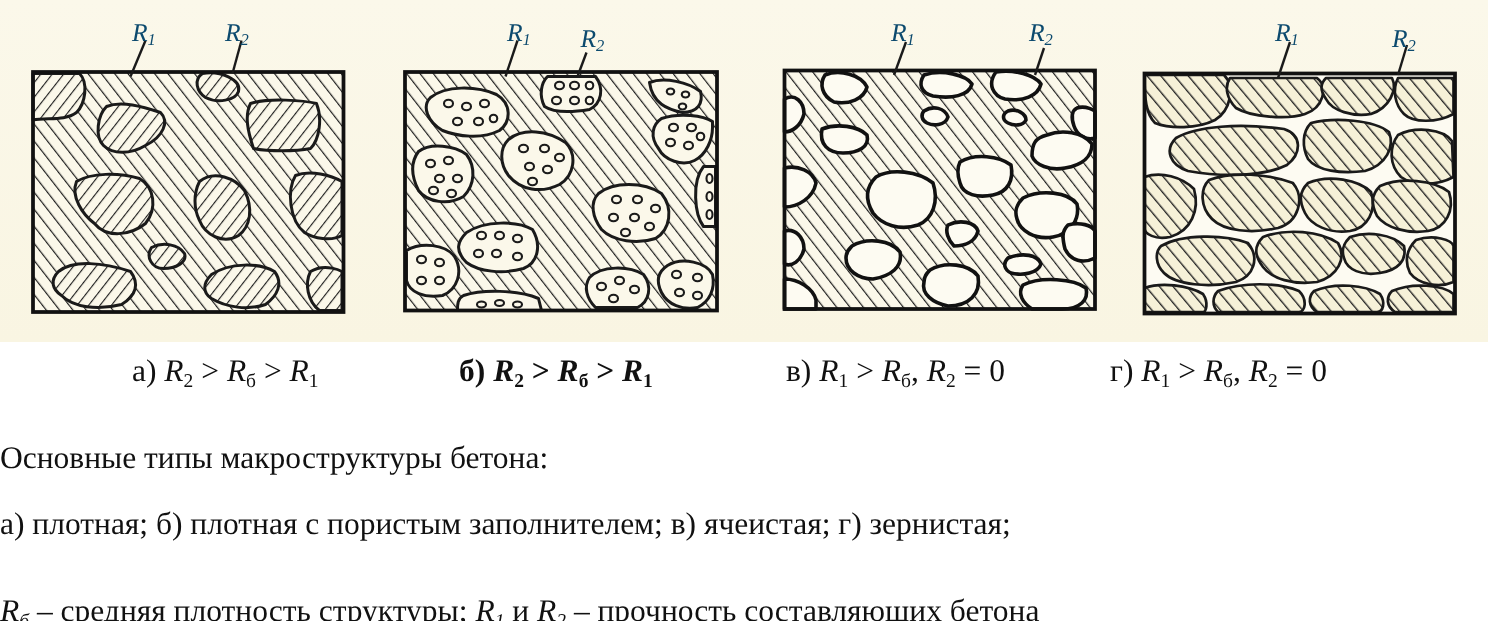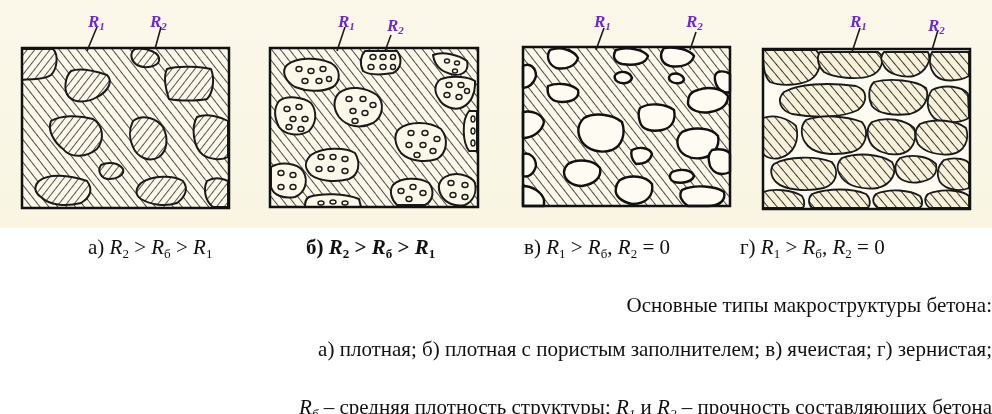--- a/index.html
+++ b/index.html
@@ -11,30 +11,30 @@
     position: relative;
   }
   .figure-area {
     position: absolute; left: 0; top: 0; width: 992px; height: 228px;
     background: linear-gradient(180deg, #fbf8ea 0%, #f9f5e2 100%);
   }
   .panel { position: absolute; }
   .panel svg { display: block; overflow: visible; }
   .rlabel {
     position: absolute; font-style: italic; font-size: 17px; line-height: 17px;
-    color: #6d28d9; white-space: nowrap; font-weight: bold;
+    color: #0c4a6e; white-space: nowrap;
   }
   .rlabel sub { font-size: 11px; vertical-align: -3px; font-style: italic; }
   .caption-row {
     position: absolute; top: 234px; font-size: 21px; line-height: 26px; white-space: nowrap;
   }
   .caption-row i { font-style: italic; }
   .caption-row sub { font-size: 13px; vertical-align: -4px; font-style: normal; }
   .text-line {
-    position: absolute; left: 0; width: 992px; text-align: right;
+    position: absolute; left: 0; width: 992px; text-align: left;
     font-size: 21px; line-height: 26px; white-space: nowrap;
   }
   .text-line i { font-style: italic; }
   .text-line sub { font-size: 13px; vertical-align: -4px; font-style: italic; }
 </style>
 </head>
 <body>
 
 <div class="figure-area"></div>
 

